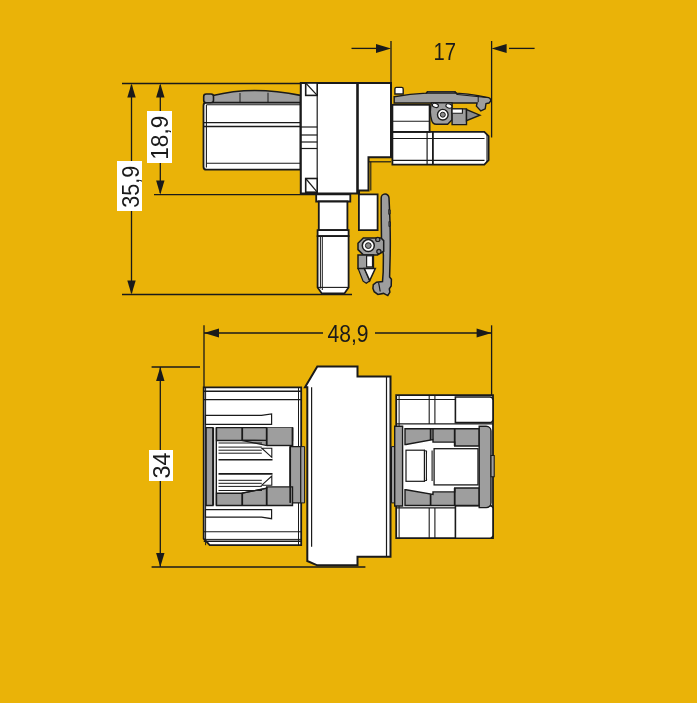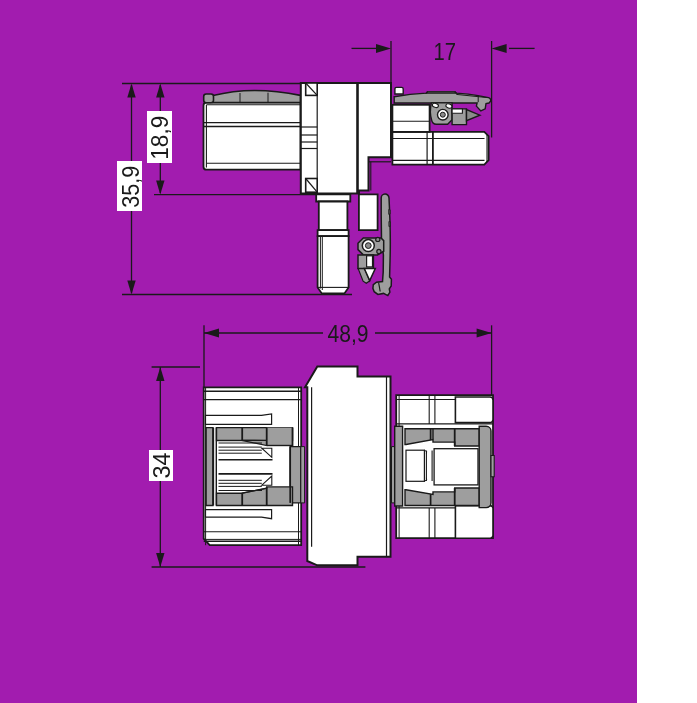--- a/index.html
+++ b/index.html
@@ -1,16 +1,16 @@
 <!DOCTYPE html>
 <html><head>
 <meta charset="utf-8">
 <style>
   html,body{margin:0;padding:0;background:#ffffff;}
-  #page{width:637px;height:703px;position:relative;background:#a21caf;overflow:hidden;}
+  #page{width:697px;height:703px;position:relative;background:#eab308;overflow:hidden;}
   svg{display:block;}
   text{font-family:"Liberation Sans",sans-serif;fill:#1a1a1a;}
 </style>
 </head>
 <body>
 <div id="page">
 <svg width="697" height="703" viewBox="0 0 697 703">
 <defs></defs>
 <g stroke="#1a1a1a" fill="none" stroke-width="1.3">
 

